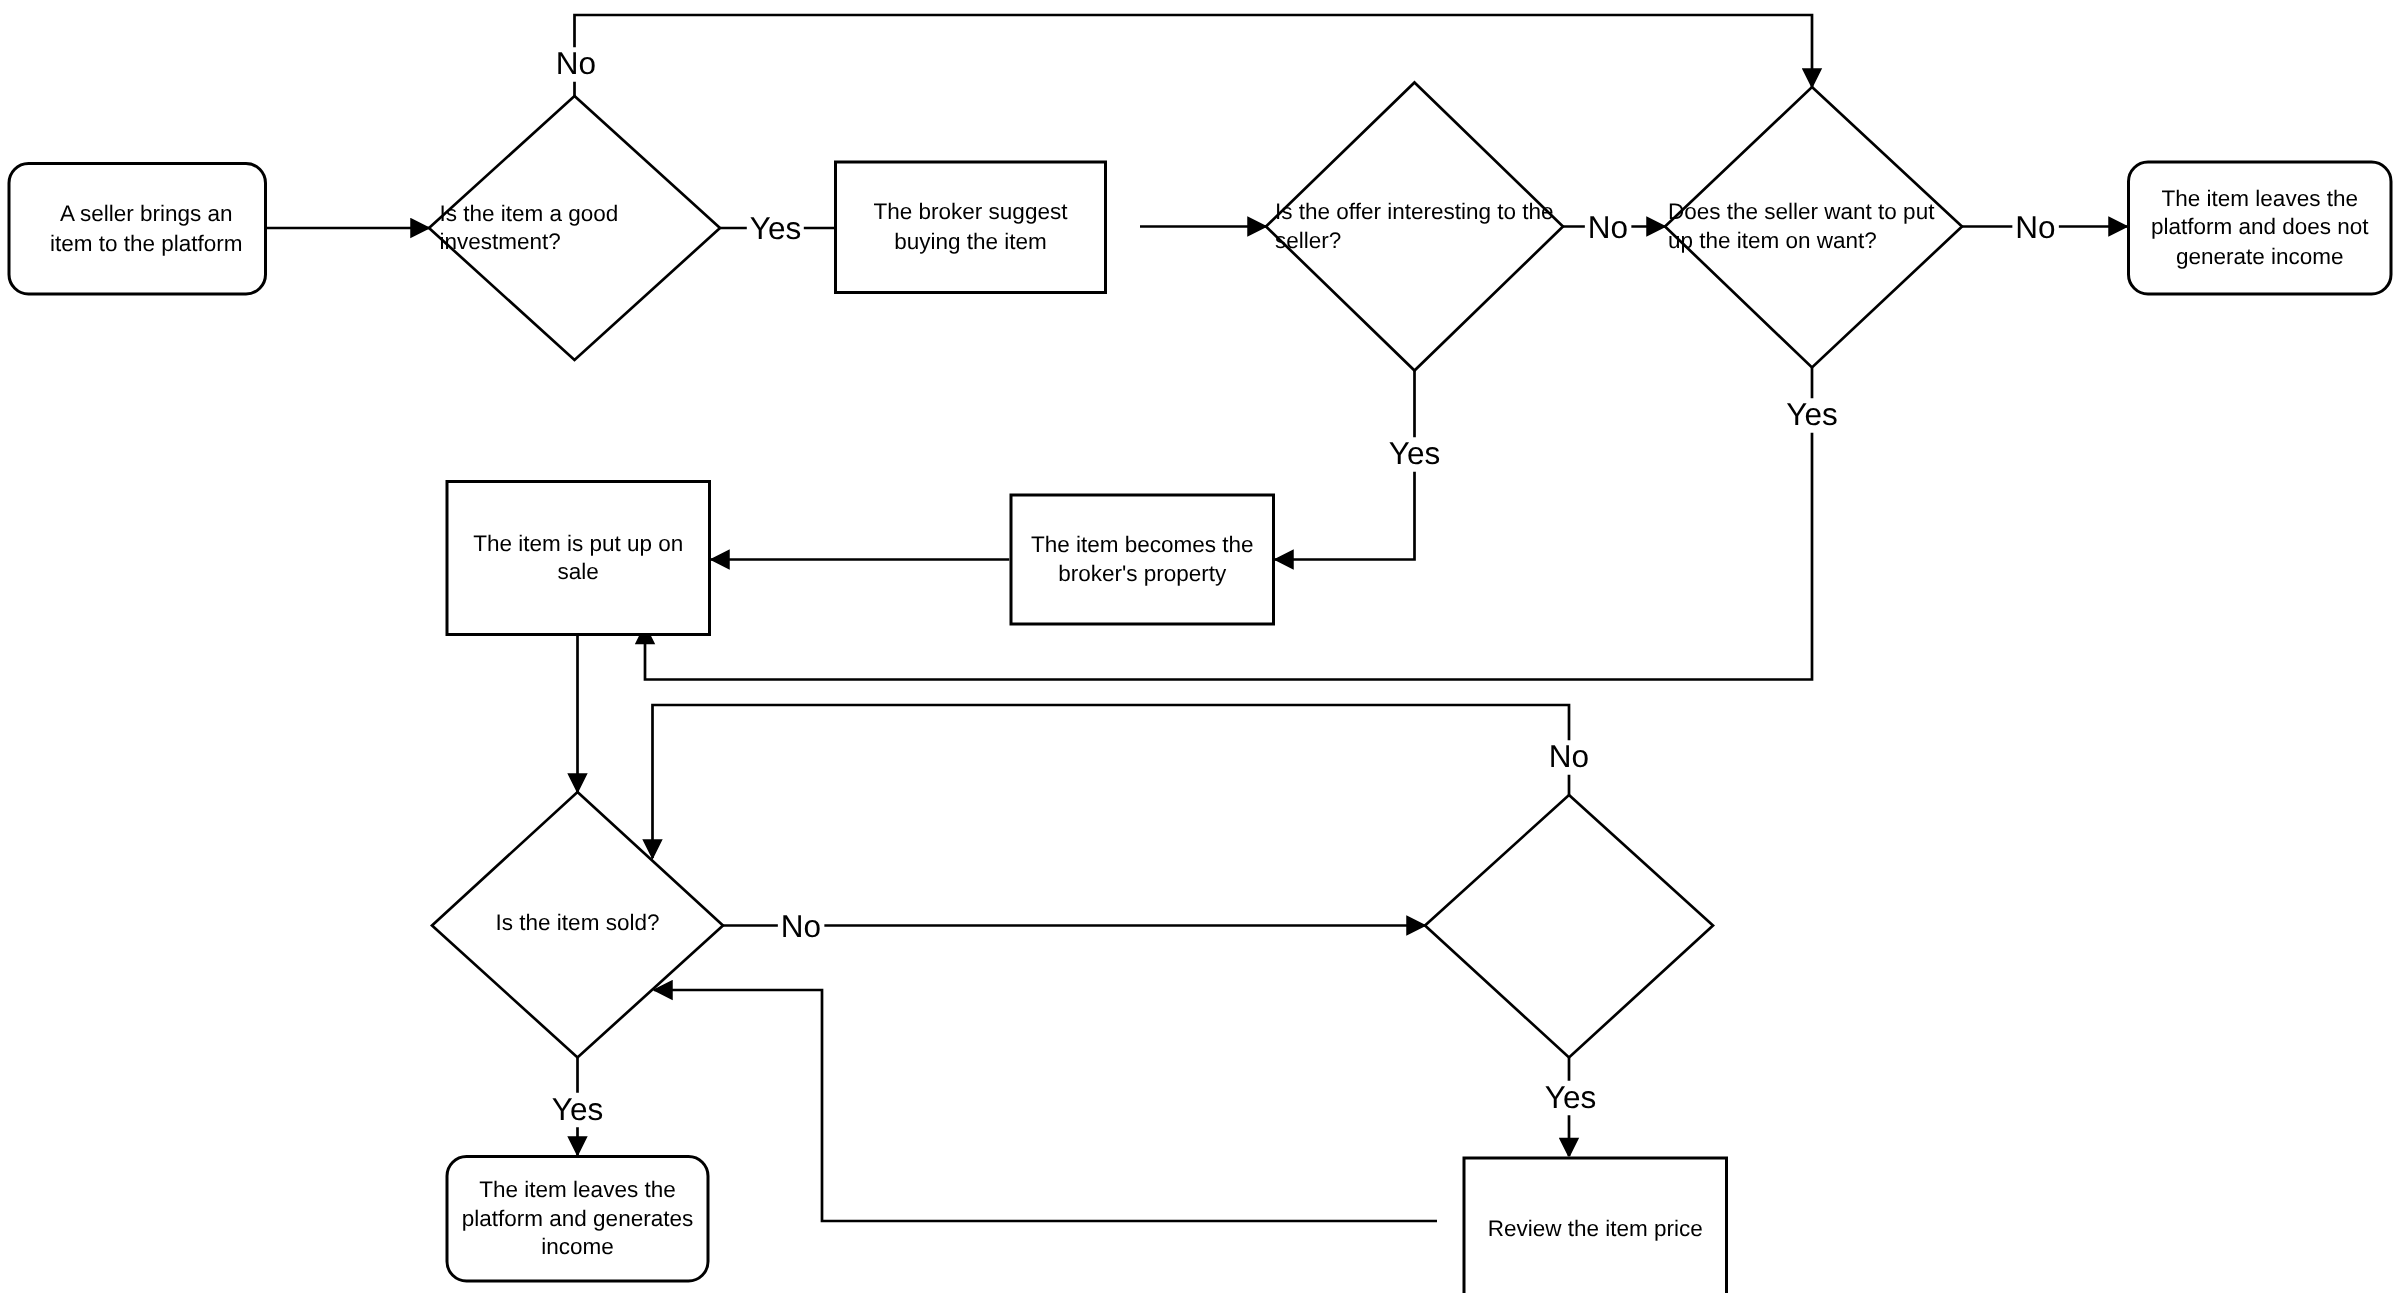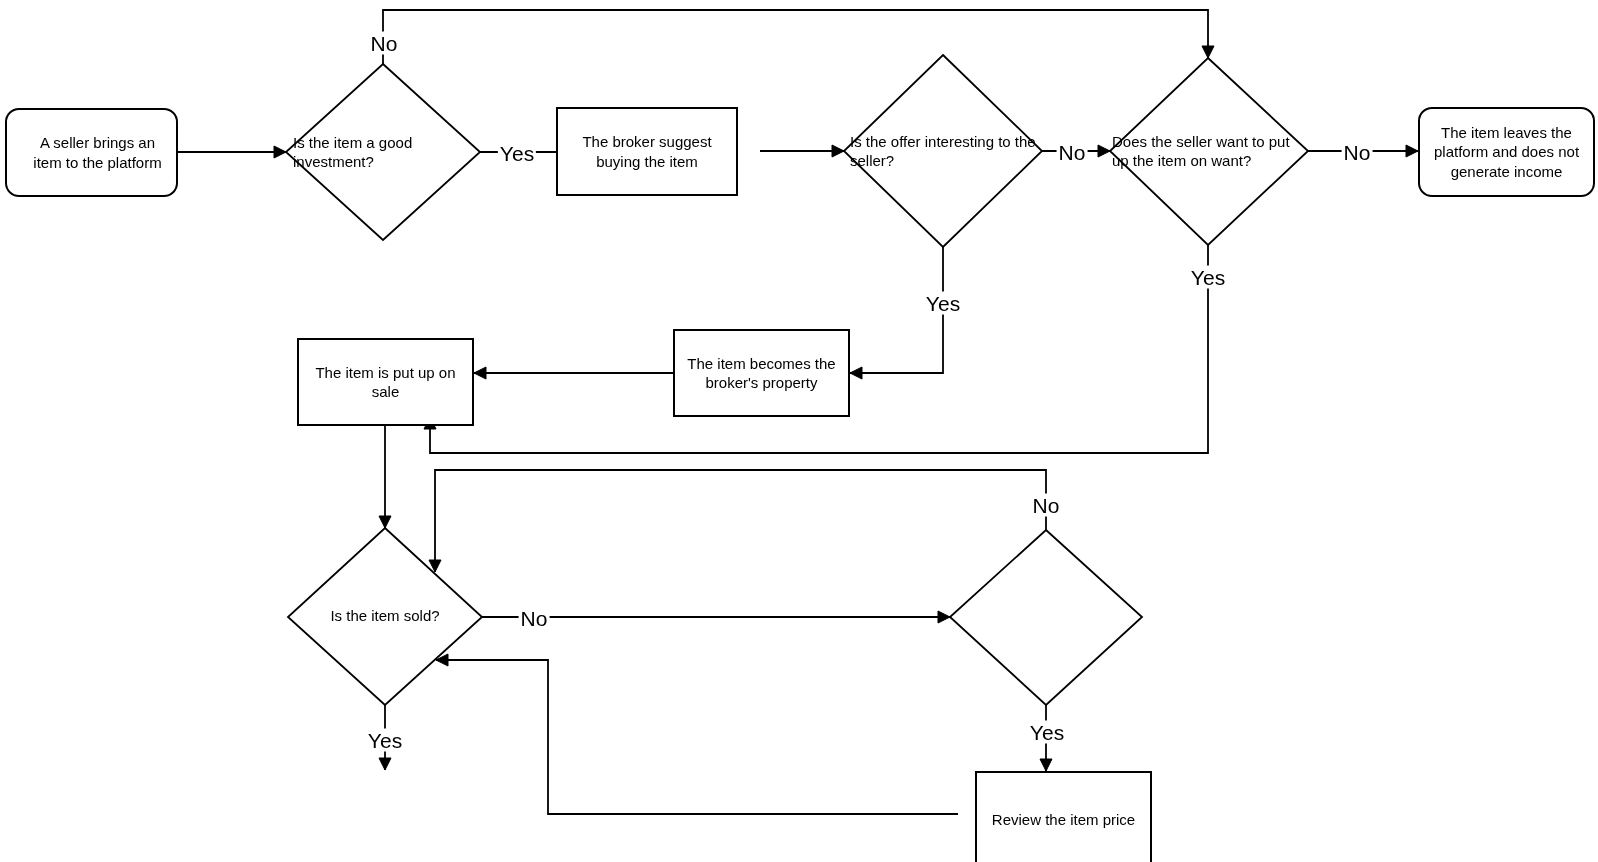--- a/index.html
+++ b/index.html
@@ -90,28 +90,31 @@
   </div>
 
   <div class="node" style="left:556px; top:107px; width:182px; height:89px;">
     <span>The broker suggest buying the item</span>
   </div>
 
   <div class="node rounded" style="left:1418px; top:107px; width:177px; height:90px;">
     <span>The item leaves the platform and does not generate income</span>
   </div>
 
-  <div class="node" style="left:297px; top:338px; width:177px; height:88px;align-items:center;">
+  <div class="node" style="left:297px; top:320px; width:177px; height:104px;align-items:center;">
     <span>The item is put up on sale</span>
   </div>
 
   <div class="node" style="left:673px; top:329px; width:177px; height:88px;">
     <span>The item becomes the broker's property</span>
   </div>
 
+  <div class="node rounded" style="left:297px; top:770px; width:176px; height:85px;">
+    <span>The item leaves the platform and generates income</span>
+  </div>
 
   <div class="node" style="left:975px; top:771px; width:177px; height:98px;">
     <span>Review the item price</span>
   </div>
 
   <div class="diamond-label" style="left:293px; top:122px; width:180px; height:60px;">Is the item a good investment?</div>
 
   <div class="diamond-label" style="left:850px; top:121px; width:186px; height:60px;">Is the offer interesting to the seller?</div>
 
   <div class="diamond-label" style="left:1112px; top:121px; width:192px; height:60px;">Does the seller want to put up the item on want?</div>

